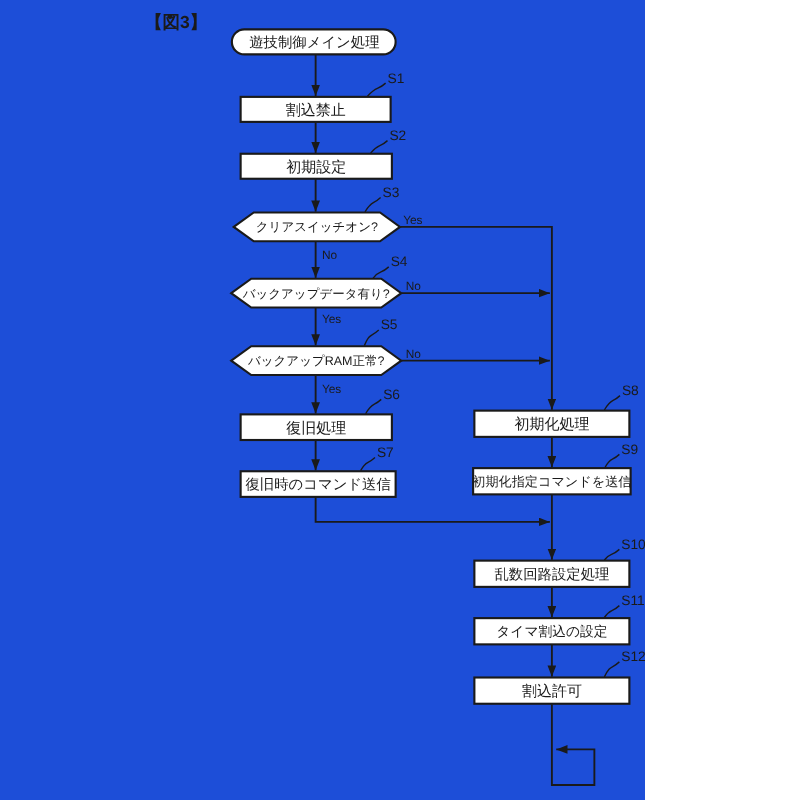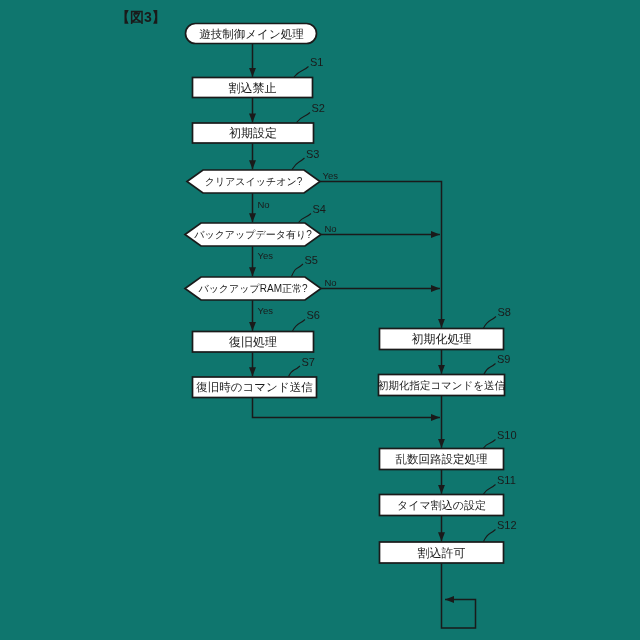--- a/index.html
+++ b/index.html
@@ -5,23 +5,23 @@
   html, body {
     margin: 0;
     padding: 0;
     width: 640px;
     height: 640px;
     background: #ffffff;
     font-family: "Liberation Sans", sans-serif;
   }
   #stage {
     position: relative;
-    width: 640px;
+    width: 516px;
     height: 640px;
-    background: #0f766e;
+    background: #1d4ed8;
     overflow: hidden;
     text-align: right;
   }
   svg { display: block; }
   .shape {
     fill: #ffffff;
     stroke: #1a1a1a;
     stroke-width: 1.7;
   }
   .flowline {

